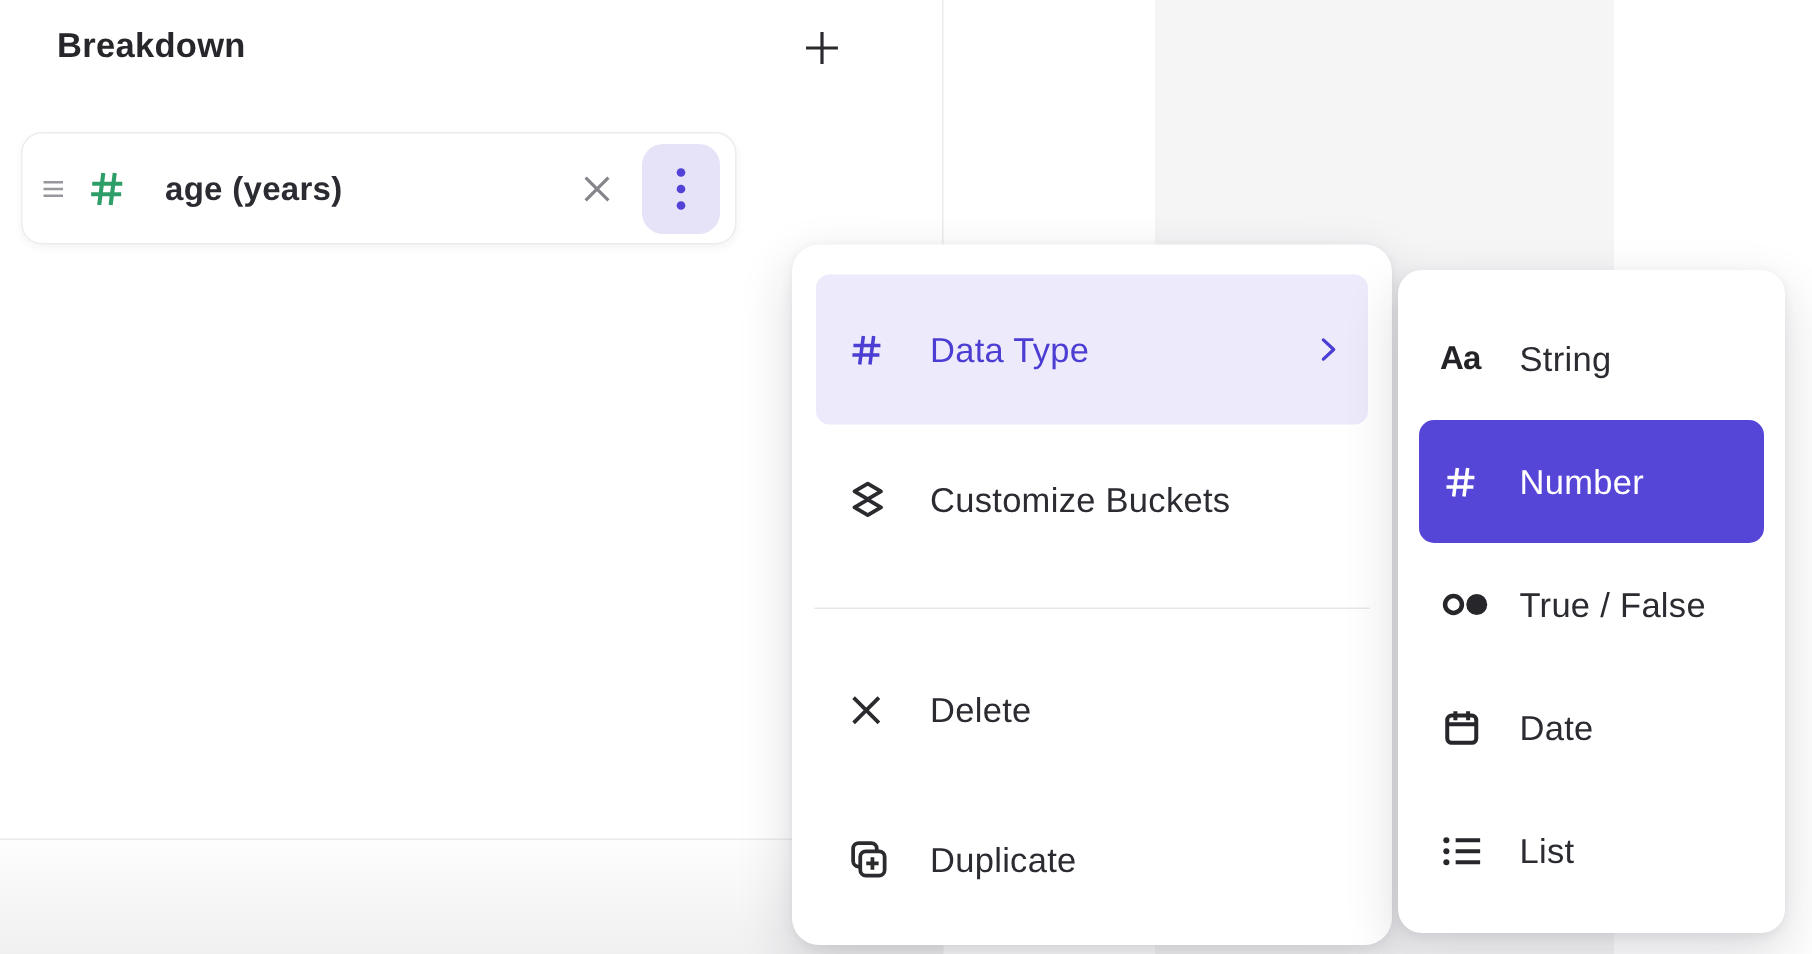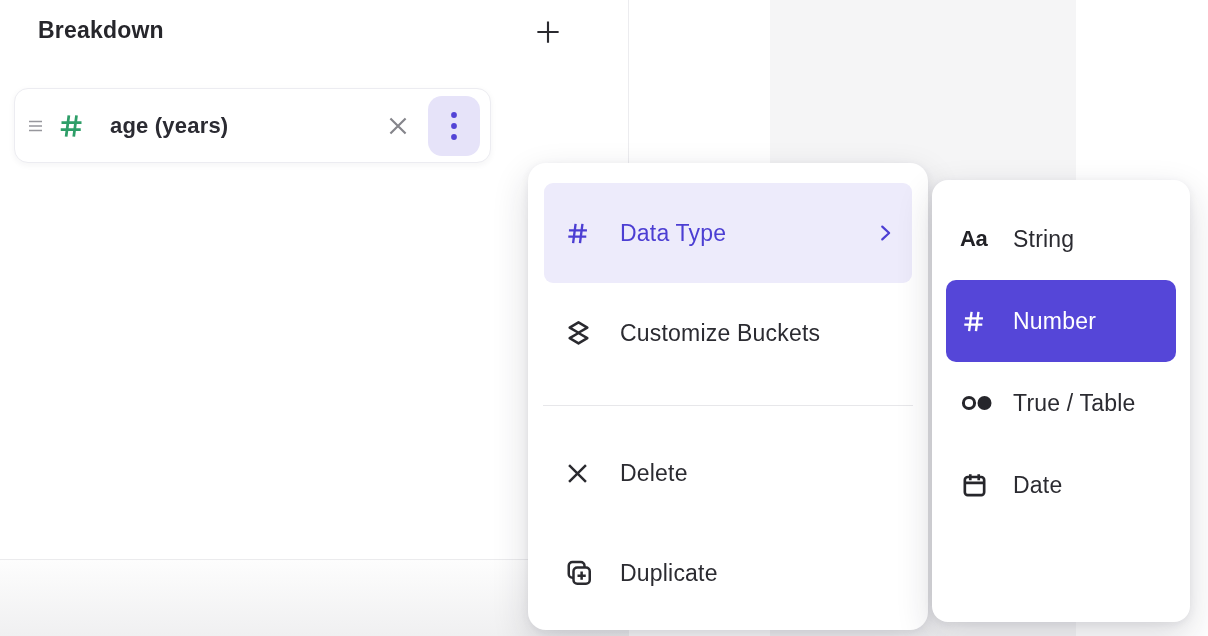--- a/index.html
+++ b/index.html
@@ -173,29 +173,40 @@
       <span class="slabel">Number</span>
     </div>
 
     <div class="srow">
       <span class="sicon">
         <svg width="36" height="26" viewBox="0 0 36 26" fill="none" stroke="currentColor" stroke-width="3">
           <circle cx="9" cy="13" r="5.6"></circle>
           <circle cx="24.5" cy="13" r="7" fill="currentColor" stroke="none"></circle>
         </svg>
       </span>
-      <span class="slabel">True / Table</span>
+      <span class="slabel">True / False</span>
     </div>
 
     <div class="srow">
       <span class="sicon">
         <svg width="29" height="29" viewBox="0 0 24 24" fill="none" stroke="currentColor" stroke-width="2.2">
           <rect x="4" y="5" width="16" height="15" rx="2.4"></rect>
           <path d="M8.5 2.6 V7.6 M15.5 2.6 V7.6 M4 9.8 H20"></path>
         </svg>
       </span>
       <span class="slabel">Date</span>
     </div>
 
+    <div class="srow">
+      <span class="sicon">
+        <svg width="31" height="27" viewBox="0 0 26 24" fill="none" stroke="currentColor" stroke-width="2.4">
+          <path d="M8.5 5.5 H23 M8.5 12 H23 M8.5 18.5 H23"></path>
+          <circle cx="3" cy="5.5" r="1.8" fill="currentColor" stroke="none"></circle>
+          <circle cx="3" cy="12" r="1.8" fill="currentColor" stroke="none"></circle>
+          <circle cx="3" cy="18.5" r="1.8" fill="currentColor" stroke="none"></circle>
+        </svg>
+      </span>
+      <span class="slabel">List</span>
+    </div>
 
   </div>
 
 </div>
 
 </body></html>

